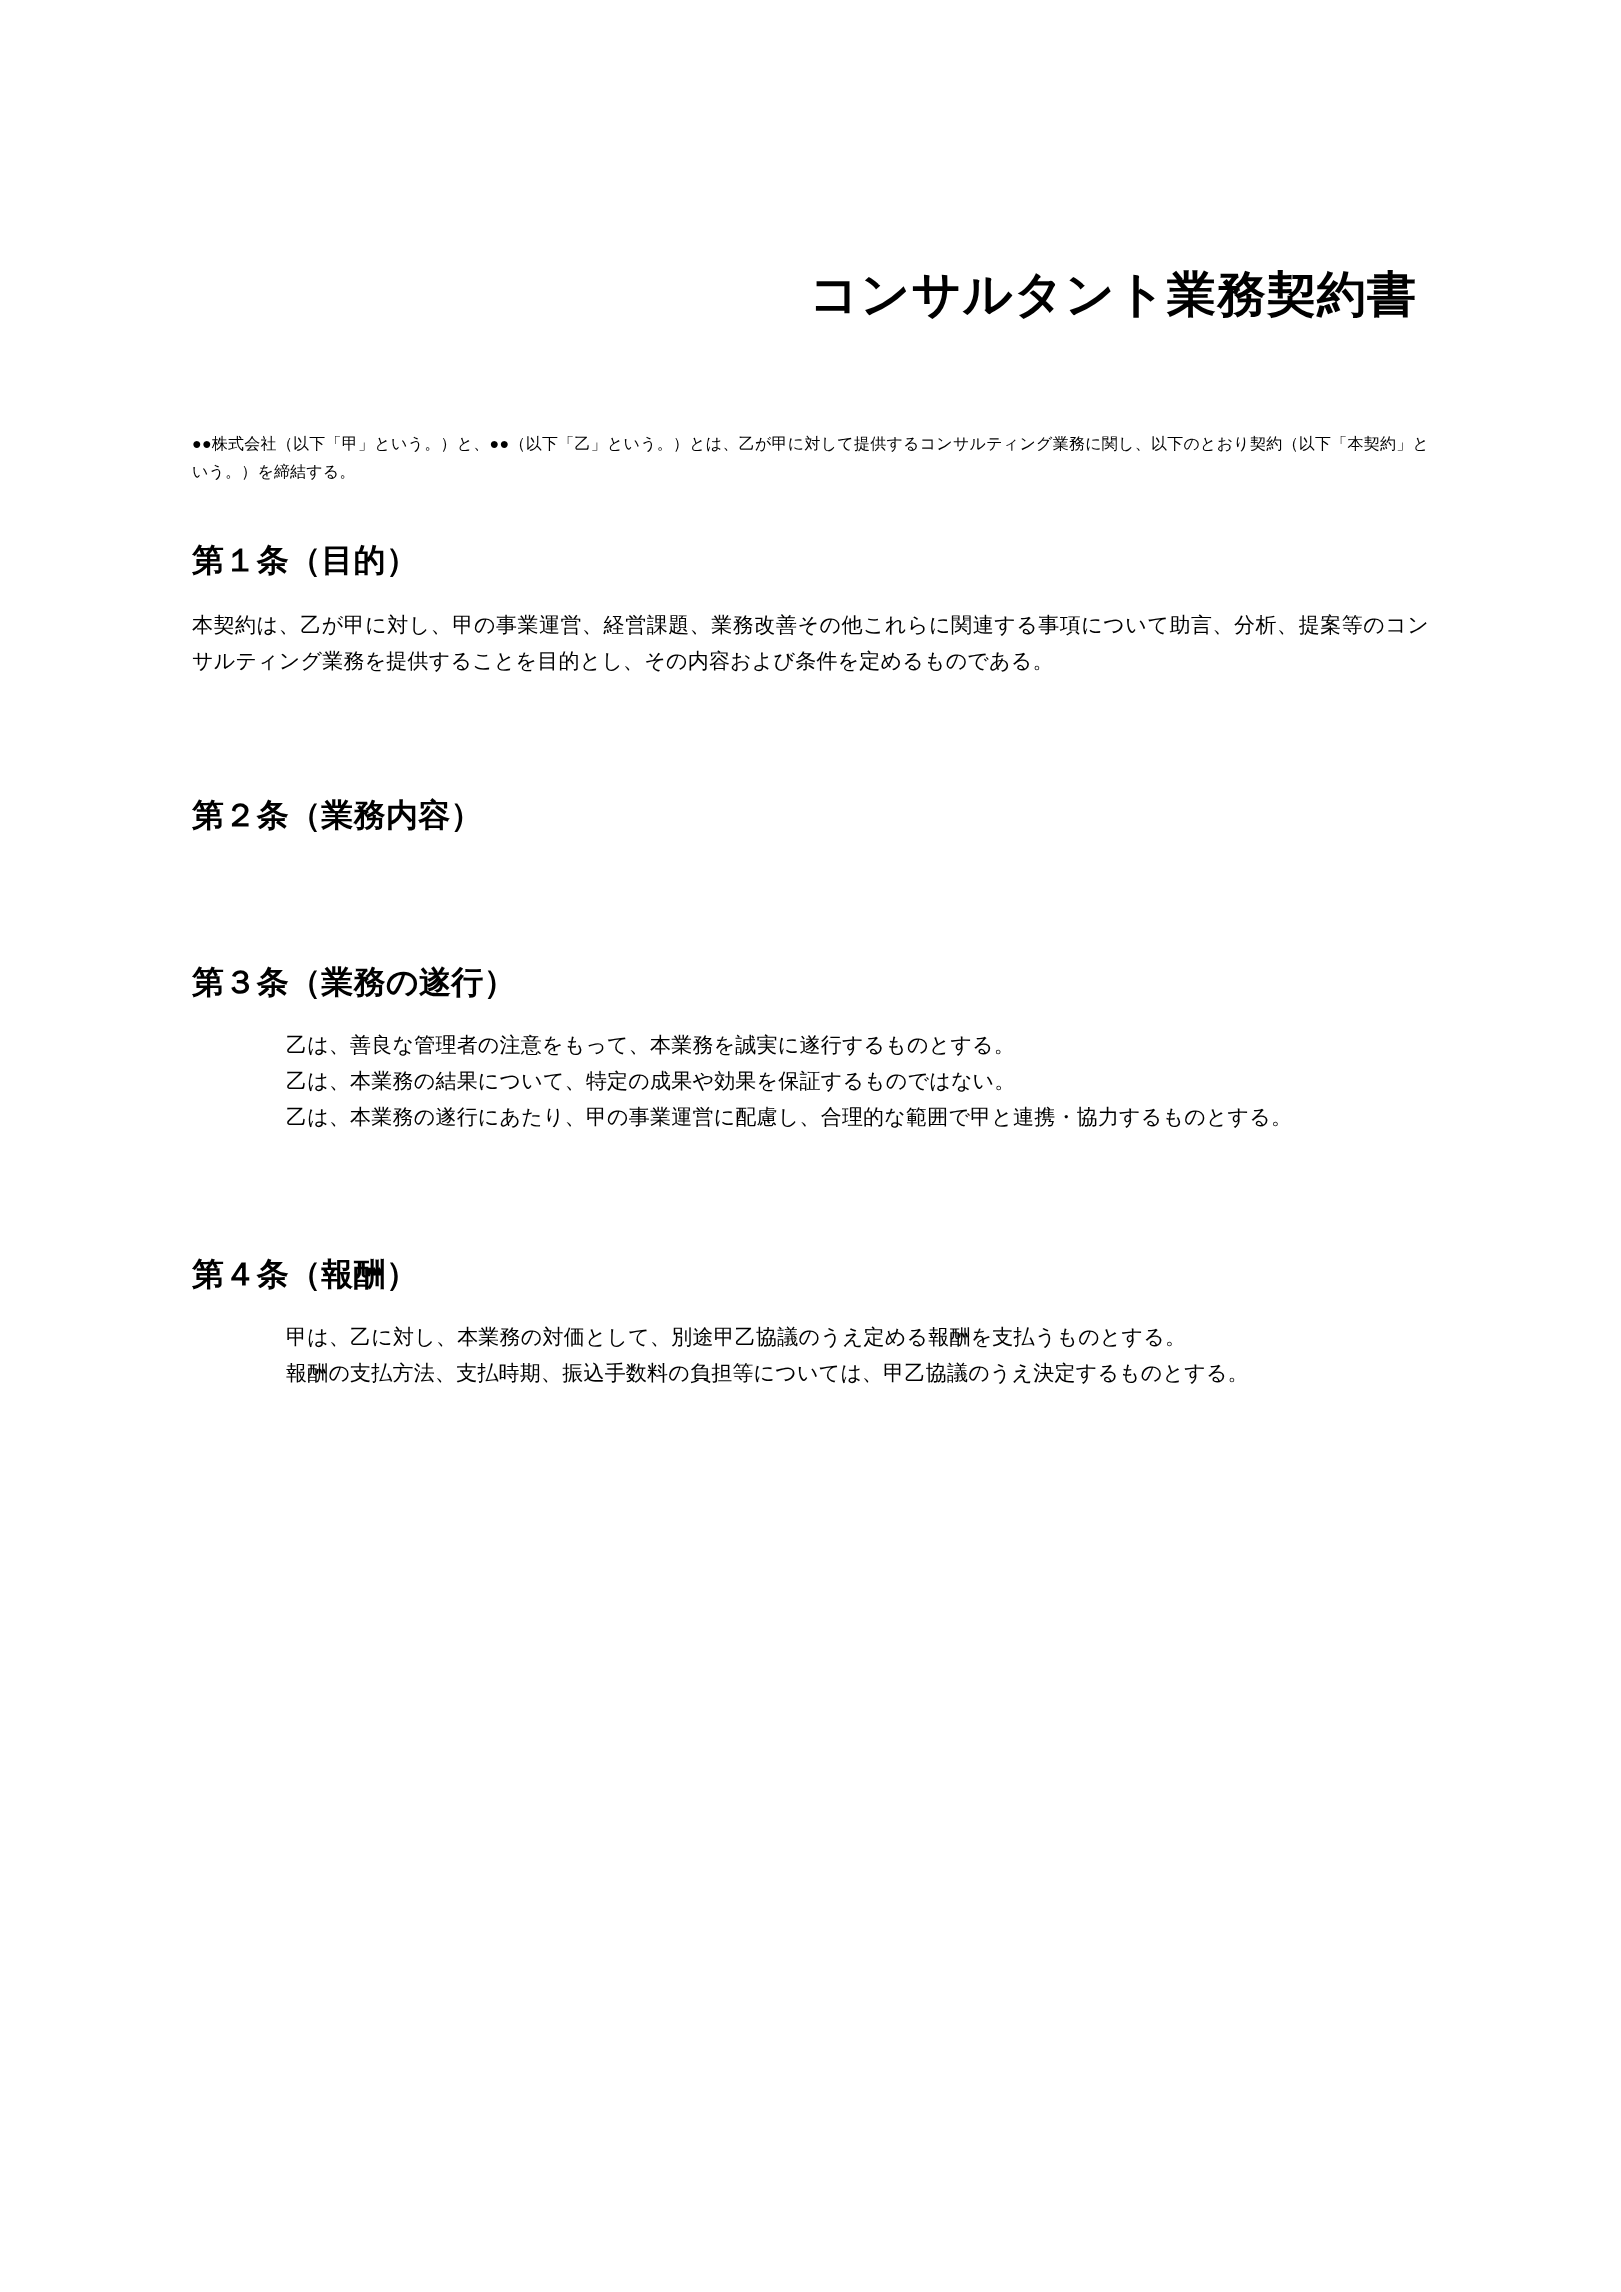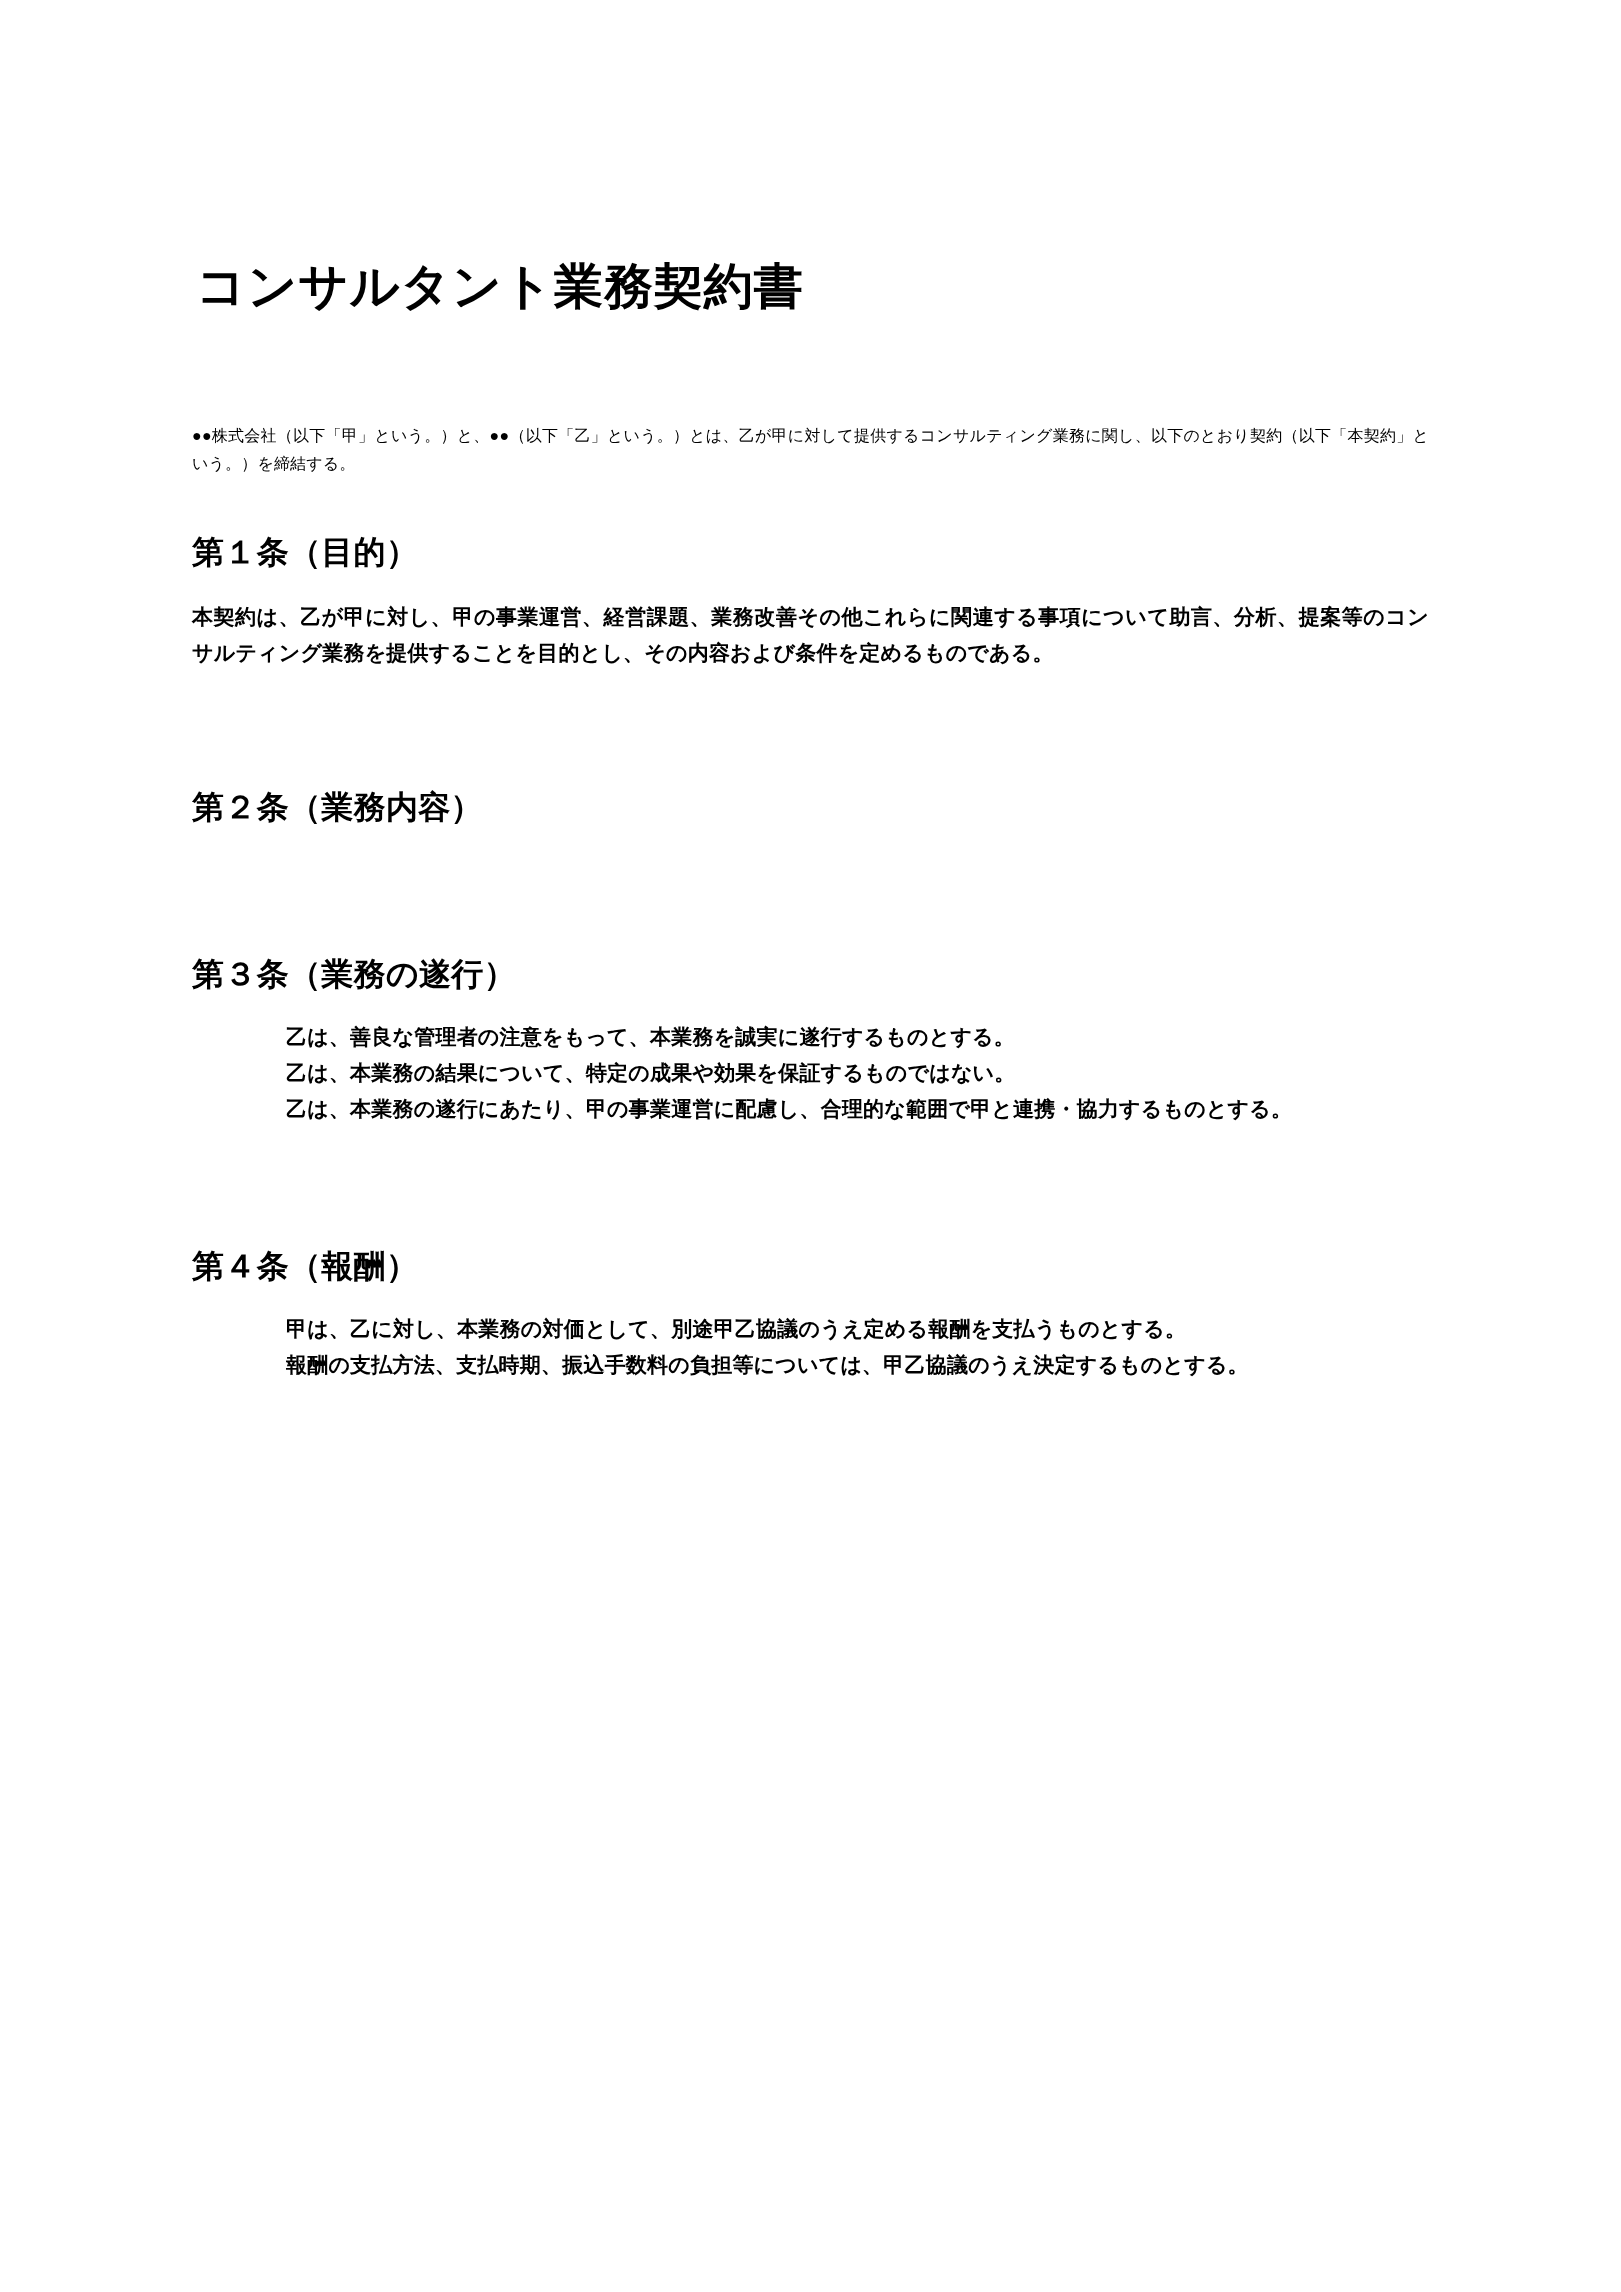--- a/index.html
+++ b/index.html
@@ -16,23 +16,23 @@
   }
   .page {
     position: relative;
     width: 1621px;
     height: 2293px;
     box-sizing: border-box;
     padding: 0 192px;
     background: #ffffff;
   }
   .doc-title {
-    margin: 4px;
+    margin: 12px;
     padding-top: 253px;
-    text-align: left;
+    text-align: right;
     font-size: 49px;
     font-weight: bold;
     letter-spacing: 0.02em;
     line-height: 1.2;
   }
   .preamble {
     margin-top: 106px;
     font-size: 16px;
     line-height: 1.75;
     letter-spacing: 0.01em;
@@ -59,21 +59,20 @@
     line-height: 1.72;
     letter-spacing: 0.01em;
     text-align: justify;
   }
   .article-body.indented {
     margin-left: 94px;
     margin-top: 23.5px;
   }
   .para {
     margin: 0;
-    font-weight: bold;
   }
   .list-item {
     margin: 0;
   }
 </style>
 </head>
 <body>
 
 <div class="page">
 

